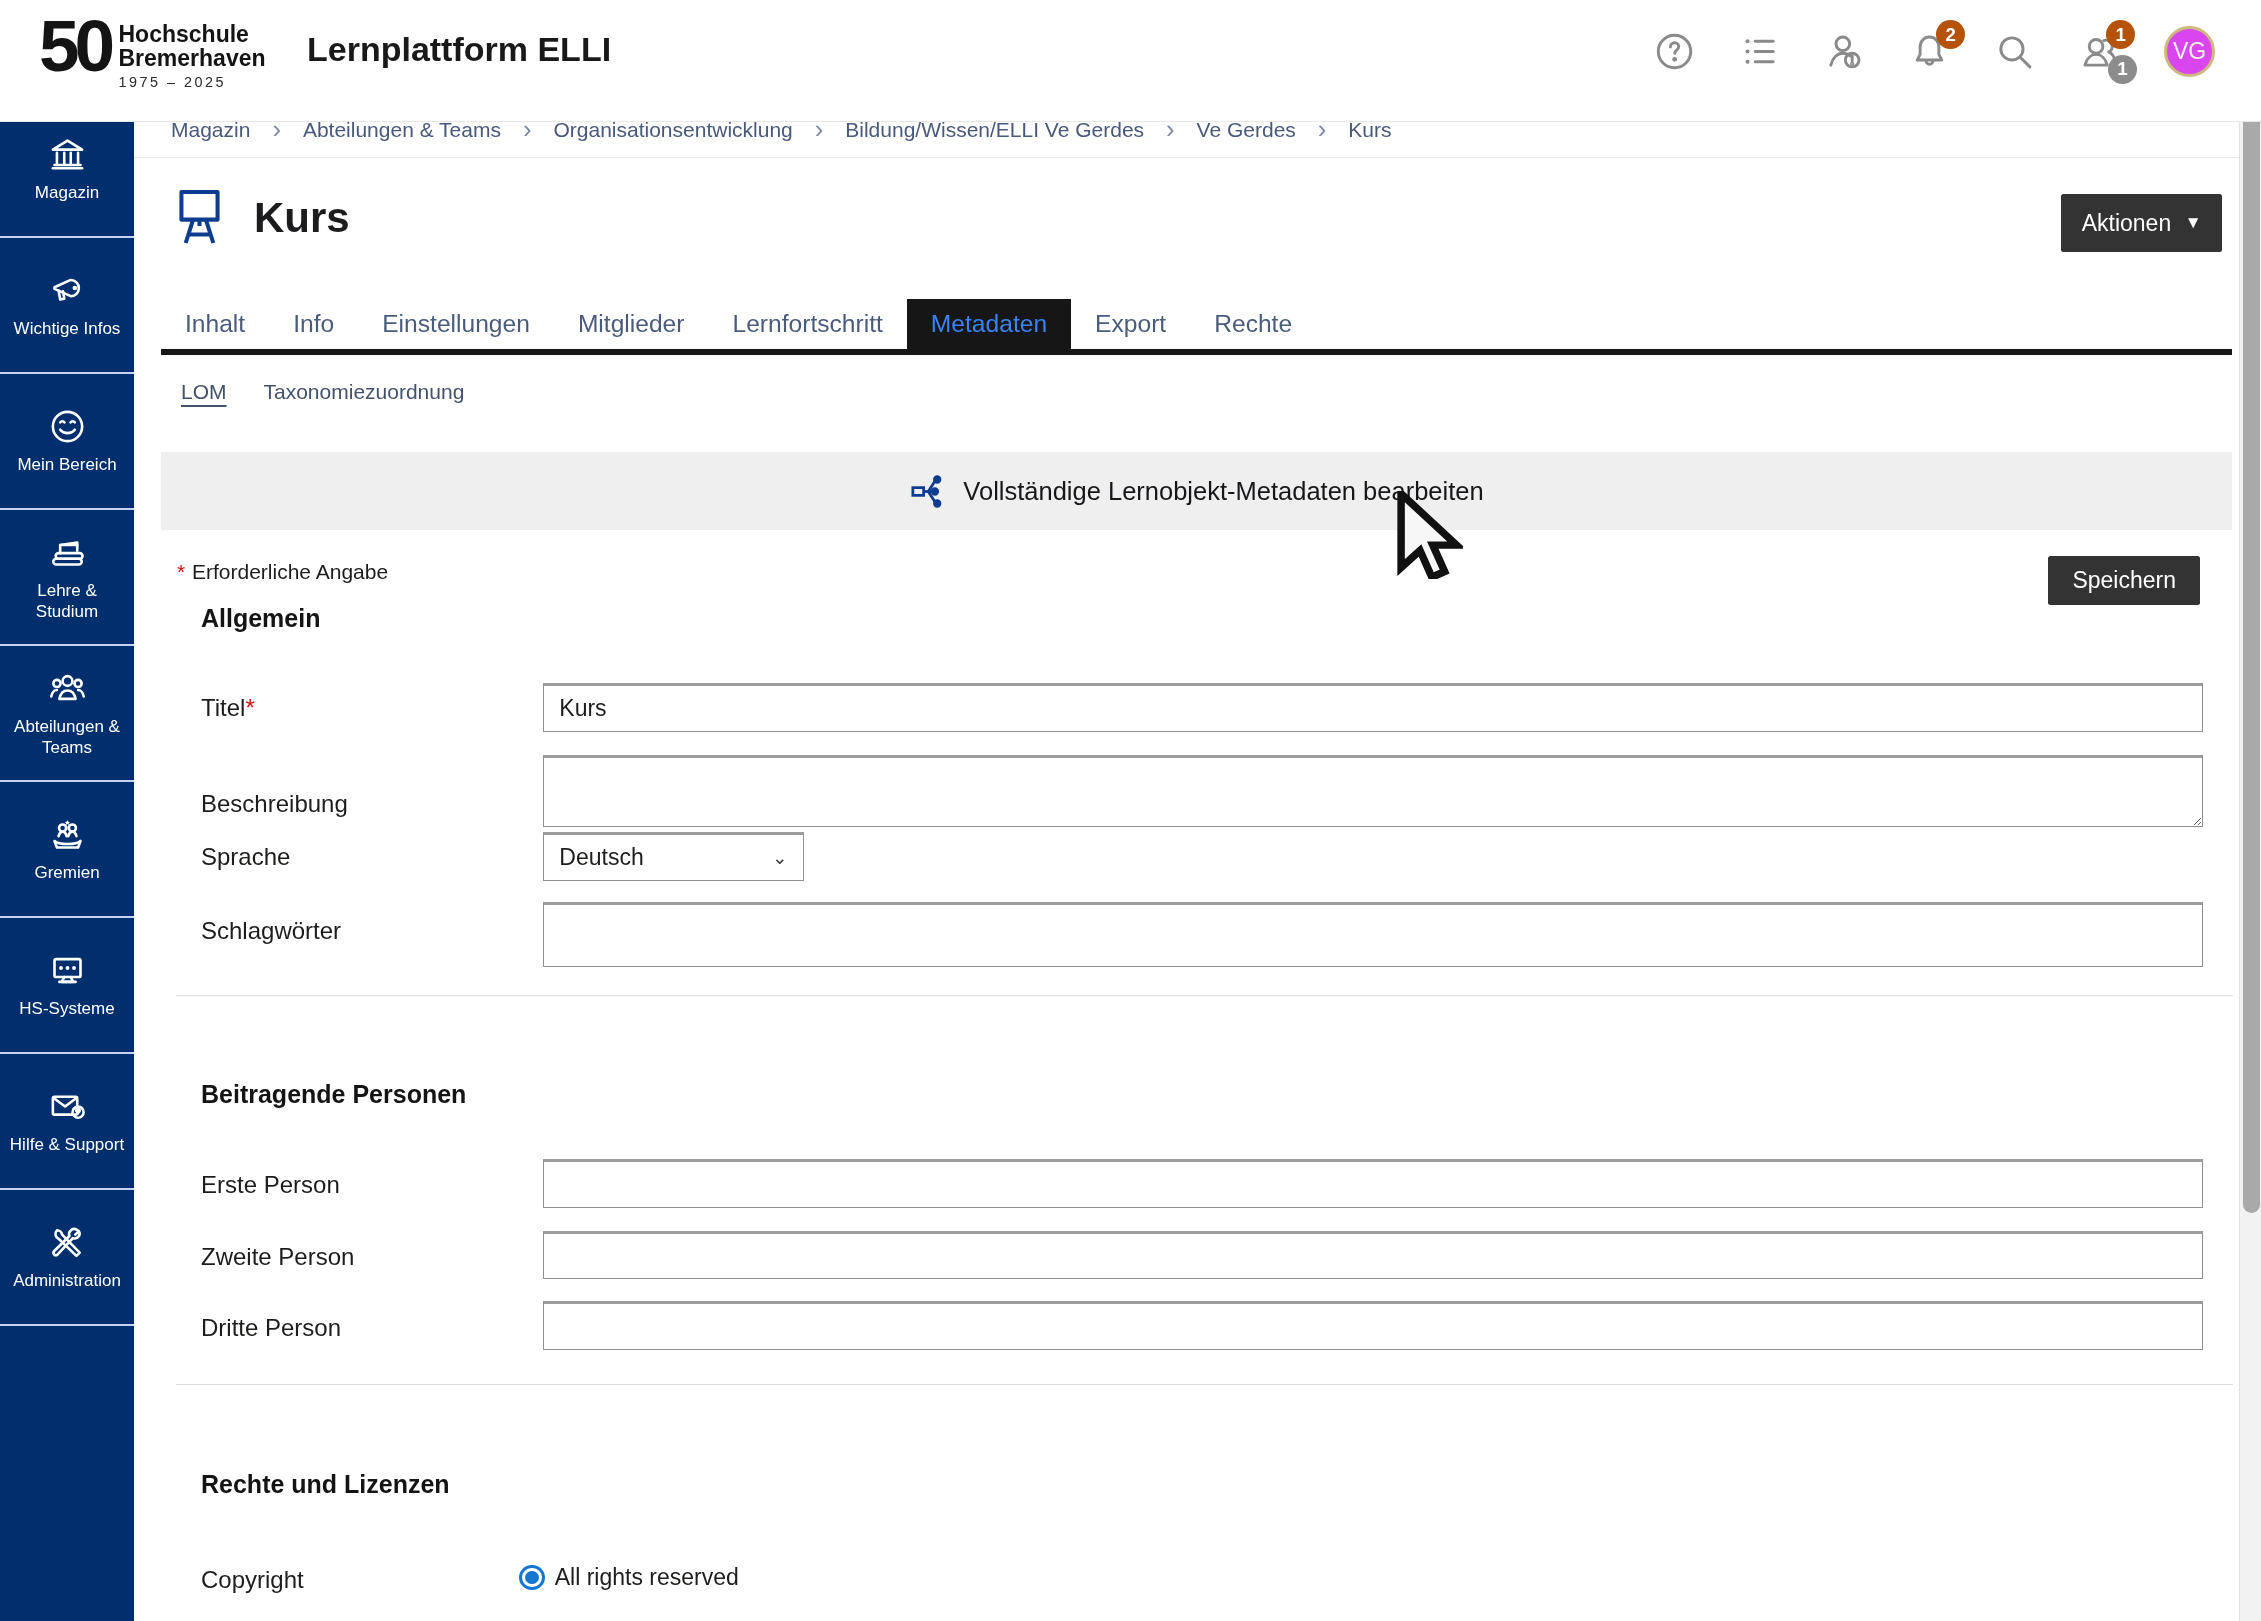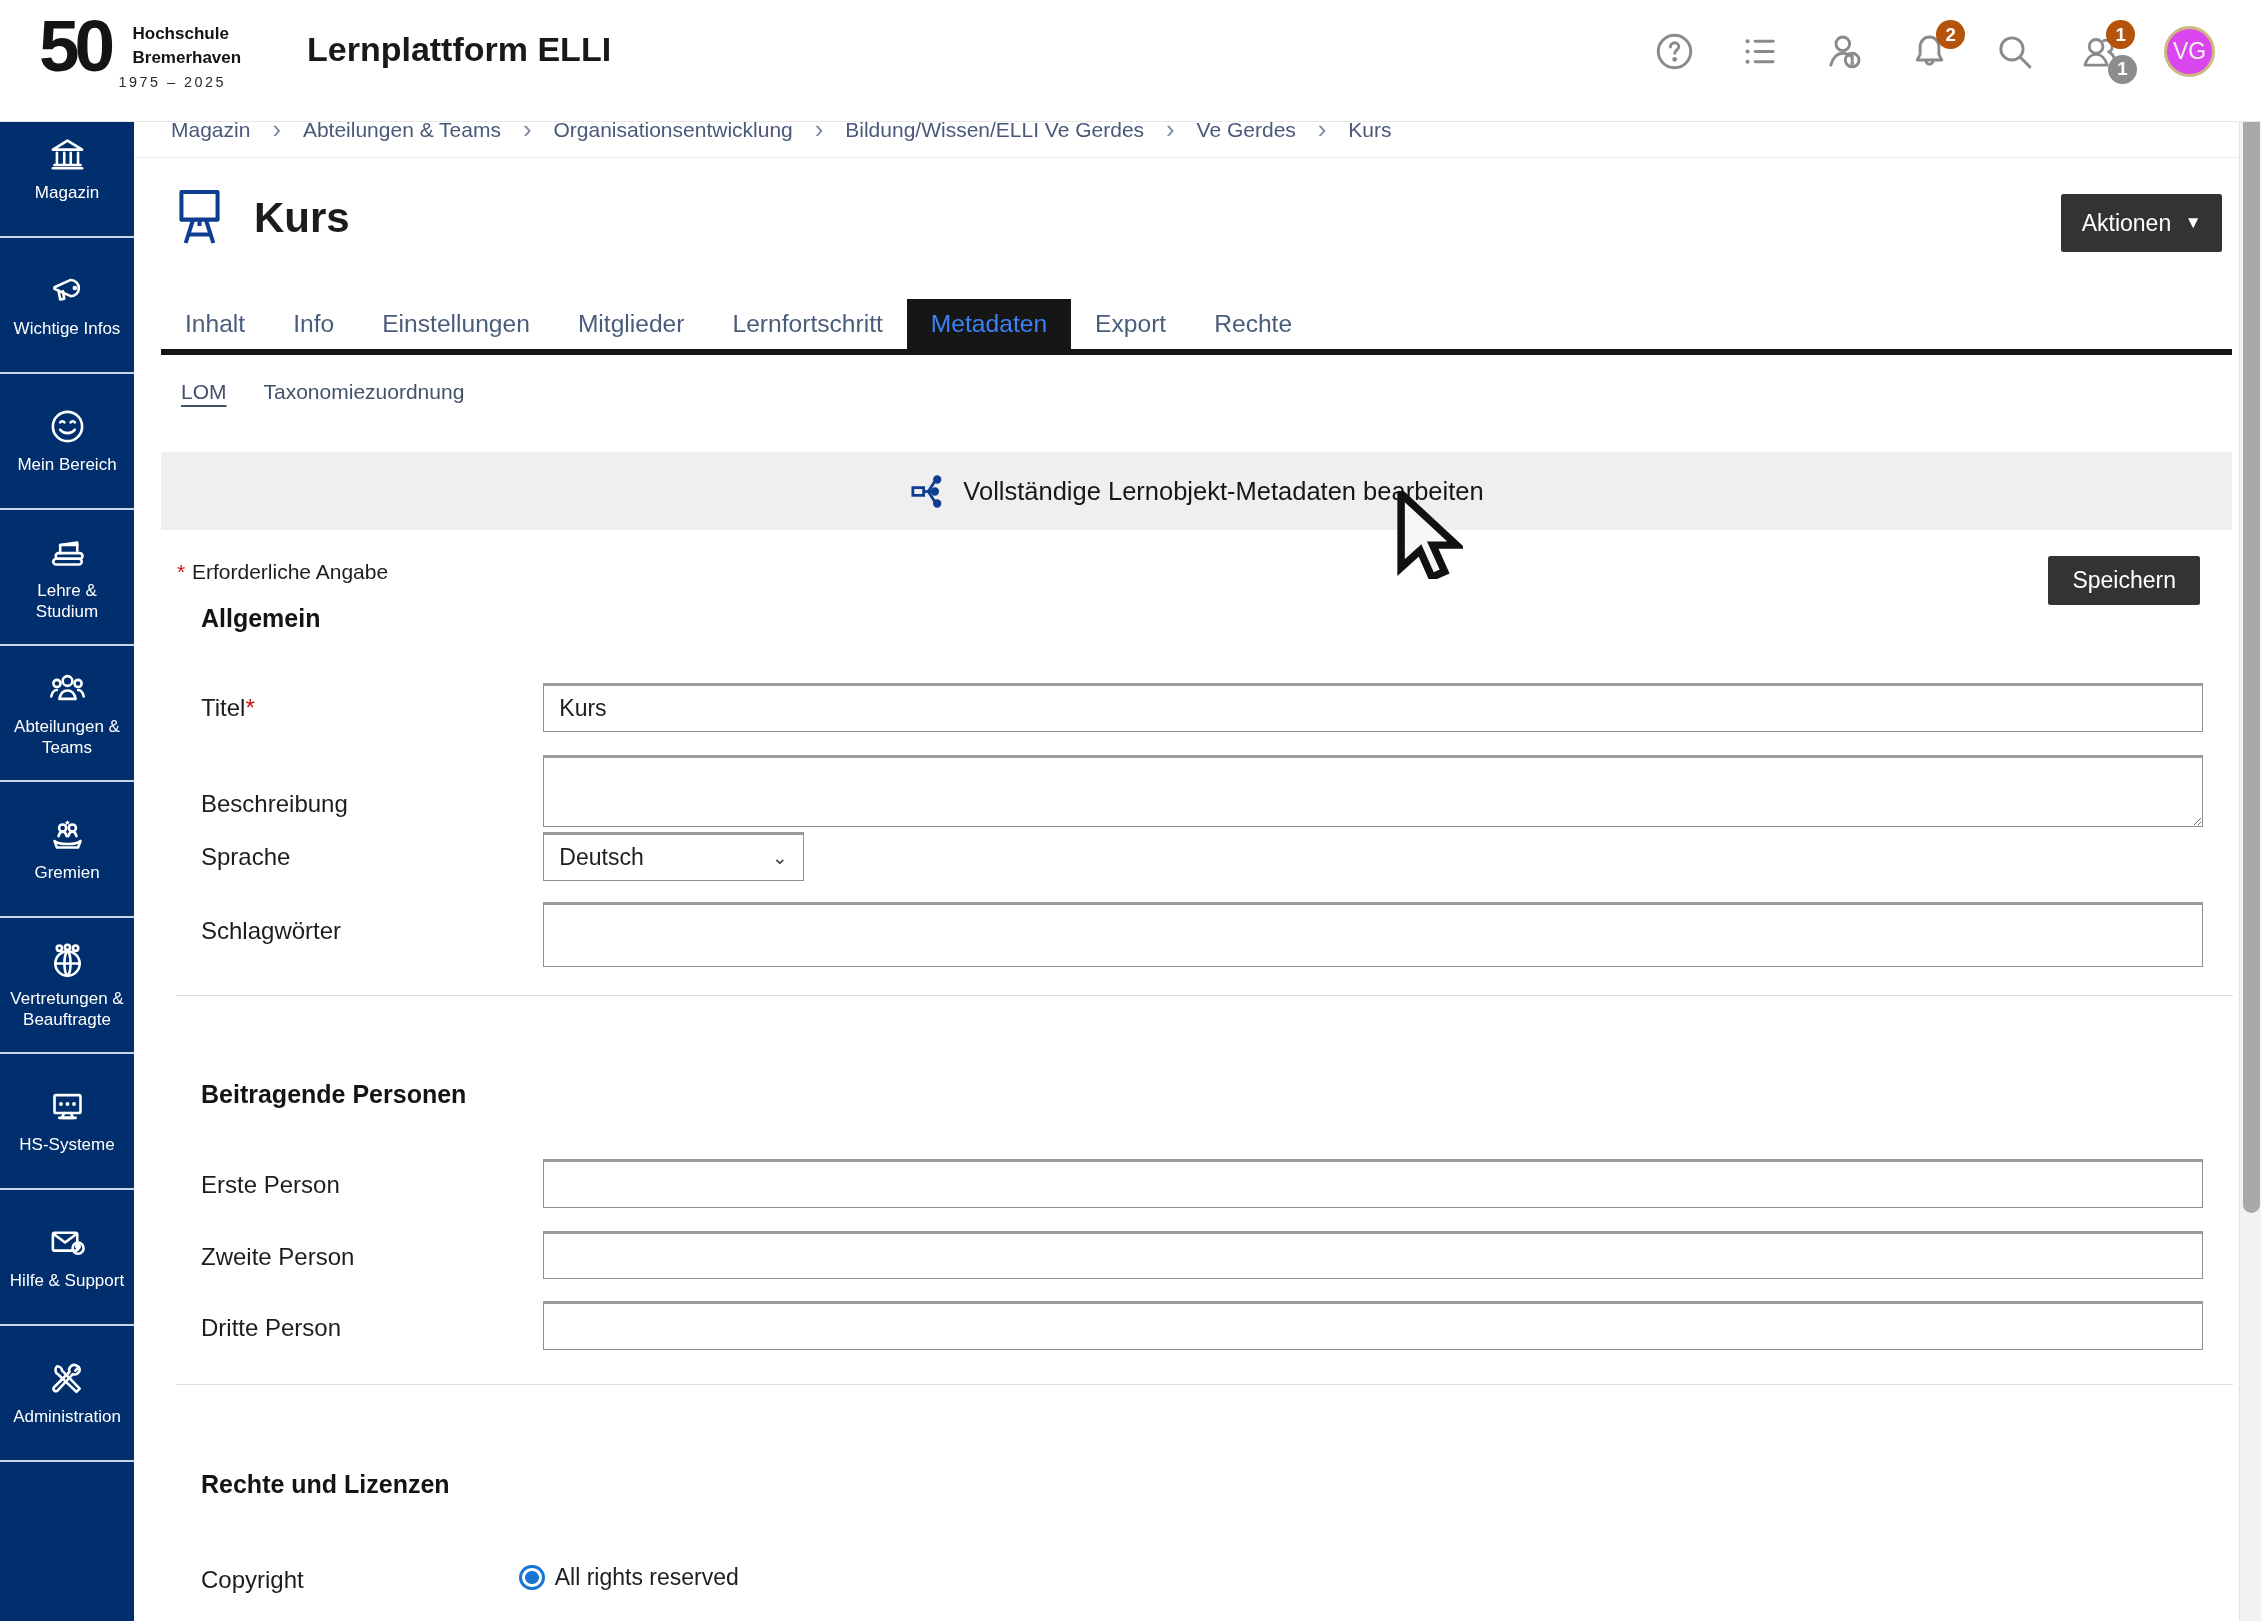--- a/index.html
+++ b/index.html
@@ -6,21 +6,21 @@
   html,body { width:2261px; height:1621px; }
   body { position:relative; overflow:hidden; background:#fff;
          font-family:"Liberation Sans", sans-serif; color:#1d1d1b; }
 
   
   .header { position:absolute; left:0; top:0; width:2261px; height:122px;
             background:#fff; border-bottom:0.8px solid #e7e7e7; z-index:6; }
   .logo { position:absolute; left:39px; top:10.2px; display:flex; align-items:flex-start; }
   .logo-num { font-size:73px; font-weight:700; letter-spacing:-5.1px; line-height:71px; color:#141414; }
   .logo-txt { margin-left:8.5px; margin-top:12px; }
-  .logo-name { font-size:17px; font-weight:700; line-height:24px; color:#141414;margin-left:14px; }
+  .logo-name { font-size:23px; font-weight:700; line-height:24px; color:#141414; }
   .logo-years { font-size:14.4px; letter-spacing:2.5px; color:#2a2a2a; margin-top:3.4px; }
   .app-title { position:absolute; left:307px; top:30px; font-size:34px; font-weight:700; color:#191919; }
 
   .header-icons { position:absolute; right:46px; top:0; height:102px; display:flex; align-items:center; gap:44px; }
   .hicon { position:relative; width:41px; height:41px; display:flex; align-items:center; justify-content:center; cursor:pointer; }
   .hicon svg { width:41px; height:41px; stroke:#8a8a8a; fill:none; stroke-width:1.7; stroke-linecap:round; stroke-linejoin:round; }
   .badge { position:absolute; min-width:29px; height:29px; border-radius:14.4px; color:#fff;
            font-size:18.7px; font-weight:700; display:flex; align-items:center; justify-content:center; padding:0 5.1px; }
   .badge.orange { background:#b45309; top:-10.2px; right:-15.3px; }
   .badge.gray { background:#8c8c8c; bottom:-12px; right:-17px; top:auto; }
@@ -214,31 +214,20 @@
   <div class="side-item">
     <svg viewBox="0 0 24 24">
         <circle cx="9" cy="8" r="2.2"></circle>
         <circle cx="15" cy="8" r="2.2"></circle>
         <path d="M6.5 13c.5-1.8 1.5-2.8 2.5-2.8s2 .9 2.5 2.8"></path>
         <path d="M12.5 13c.5-1.8 1.5-2.8 2.5-2.8s2 .9 2.5 2.8"></path>
         <path d="M4 16c2.5 2.5 13.5 2.5 16 0 l-1.5 4 h-13 z"></path>
         <path d="M12 3.2 l.5 1 1 .1-.8.8.2 1-1-.5-1 .5.2-1-.7-.8 1-.1z" fill="#fff" stroke="none"></path>
       </svg>
     <div class="side-label">Gremien</div>
-  </div>
-  <div class="side-item">
-    <svg viewBox="0 0 24 24">
-        <circle cx="7" cy="5" r="1.6"></circle>
-        <circle cx="12" cy="4.5" r="1.6"></circle>
-        <circle cx="17" cy="5" r="1.6"></circle>
-        <path d="M4.5 14.5a7.5 7.5 0 0 0 15 0 7.5 7.5 0 0 0-15 0z"></path>
-        <path d="M4.5 14.5h15"></path>
-        <path d="M12 7c-2.5 1.8-2.5 13 0 15M12 7c2.5 1.8 2.5 13 0 15"></path>
-      </svg>
-    <div class="side-label">Vertretungen &amp; Beauftragte</div>
   </div>
   <div class="side-item">
     <svg viewBox="0 0 24 24">
         <rect x="4" y="5" width="16" height="11" rx="1"></rect>
         <line x1="8" y1="10.5" x2="8.01" y2="10.5" stroke-width="2.4"></line>
         <line x1="12" y1="10.5" x2="12.01" y2="10.5" stroke-width="2.4"></line>
         <line x1="16" y1="10.5" x2="16.01" y2="10.5" stroke-width="2.4"></line>
         <path d="M10 16l-1.5 3h7L14 16"></path>
         <line x1="7" y1="19" x2="17" y2="19"></line>
       </svg>

